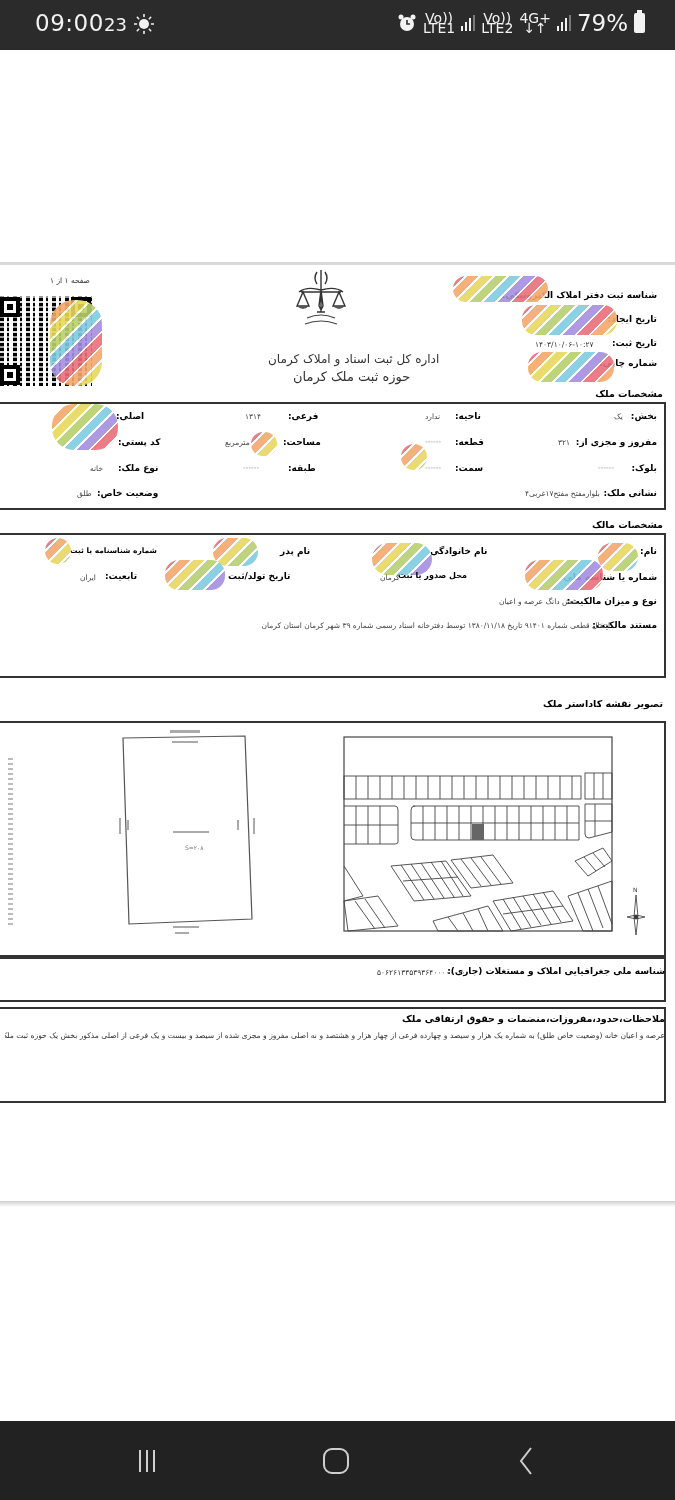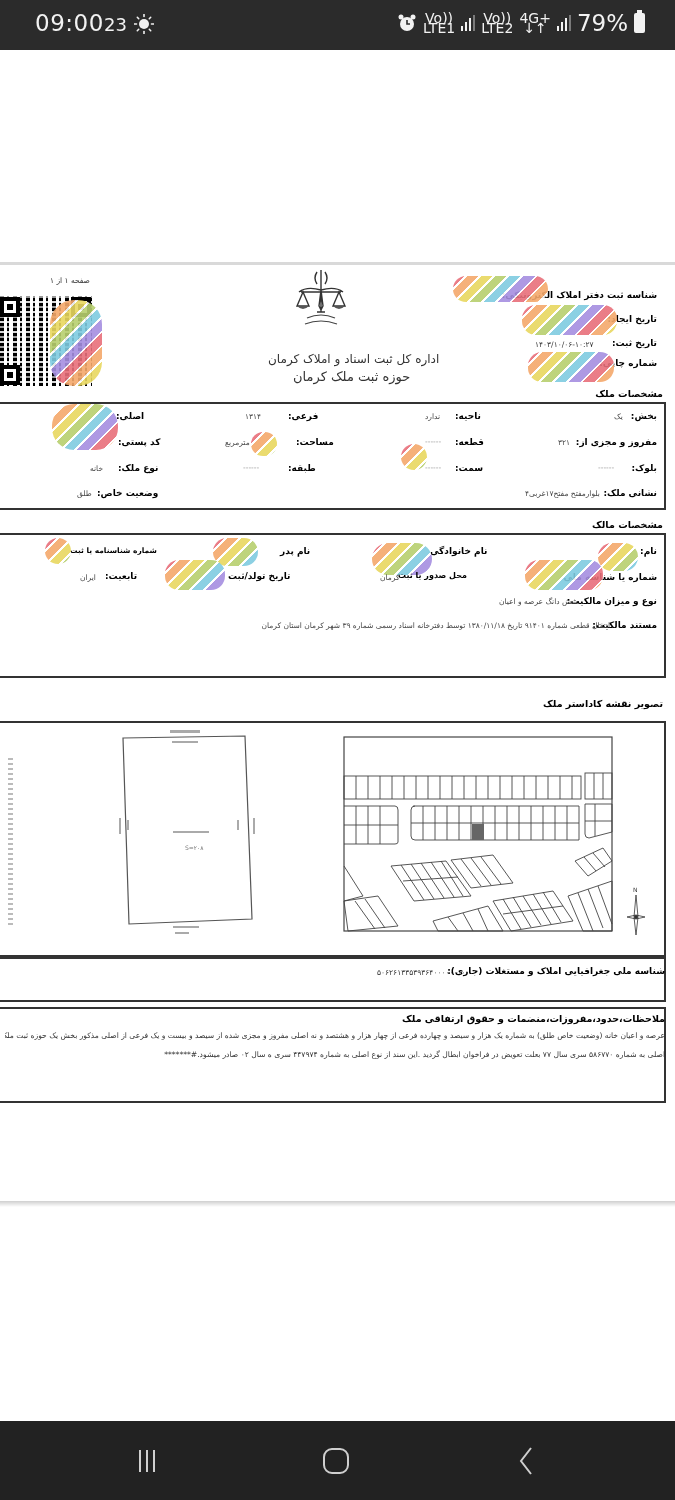--- a/index.html
+++ b/index.html
@@ -143,21 +143,21 @@
 <span class="abs val rtl" style="left:425px;top:412px">ندارد</span>
 <span class="abs lbl rtl" style="left:288px;top:411px">فرعی:</span>
 <span class="abs val" style="left:245px;top:412px">۱۳۱۴</span>
 <span class="abs lbl rtl" style="left:116px;top:411px">اصلی:</span>
 <div class="redact" style="left:52px;top:404px;width:66px;height:46px;border-radius:22px"></div>
 
 <span class="abs lbl rtl" style="right:18px;top:437px">مفروز و مجزی از:</span>
 <span class="abs val" style="left:558px;top:438px">۳۲۱</span>
 <span class="abs lbl rtl" style="left:455px;top:437px">قطعه:</span>
 <span class="abs val" style="left:425px;top:437px;color:#999">------</span>
-<span class="abs lbl rtl" style="left:296px;top:437px">مساحت:</span>
+<span class="abs lbl rtl" style="left:283px;top:437px">مساحت:</span>
 <div class="redact" style="left:251px;top:432px;width:26px;height:24px;border-radius:13px"></div>
 <span class="abs val rtl" style="left:225px;top:438px">مترمربع</span>
 <span class="abs lbl rtl" style="left:118px;top:437px">کد پستی:</span>
 
 <div class="redact" style="left:401px;top:444px;width:26px;height:26px;border-radius:13px"></div>
 
 <span class="abs lbl rtl" style="right:18px;top:463px">بلوک:</span>
 <span class="abs val" style="left:598px;top:463px;color:#999">------</span>
 <span class="abs lbl rtl" style="left:455px;top:463px">سمت:</span>
 <span class="abs val" style="left:425px;top:463px;color:#999">------</span>
@@ -267,21 +267,20 @@
 </svg>
 
 <div class="boxed" style="left:-4px;top:957px;width:670px;height:45px"></div>
 <span class="abs lbl rtl" style="right:10px;top:966px">شناسه ملی جغرافیایی املاک و مستغلات (جاری):</span>
 <span class="abs val" style="left:377px;top:968px;color:#333">۵۰۶۲۶۱۳۳۵۳۹۳۶۴۰۰۰۰۰۰۰۰۰</span>
 
 <div class="boxed" style="left:-4px;top:1007px;width:670px;height:96px"></div>
 <span class="abs lbl rtl" style="right:10px;top:1013px;font-size:9.5px">ملاحظات،حدود،مفروزات،منضمات و حقوق ارتفاقی ملک</span>
 <div class="abs" style="right:10px;top:1026px;width:660px;overflow:hidden">
   <div class="remarks-text">عرصه و اعیان خانه (وضعیت خاص طلق) به شماره یک هزار و سیصد و چهارده فرعی از چهار هزار و هشتصد و نه اصلی مفروز و مجزی شده از سیصد و بیست و یک فرعی از اصلی مذکور بخش یک حوزه ثبت ملک</div>
-  <div class="remarks-text">اصلی به شماره ۵۸۶۷۷۰ سری سال ۷۷ بعلت تعویض در فراخوان ابطال گردید .این سند از نوع اصلی به شماره ۴۴۷۹۷۴ سری ه سال ۰۲ صادر میشود.#*******</div>
 </div>
 
 <div class="page-bottom-shadow"></div>
 
 <div class="nav-bar">
   <div class="nav-btn" style="left:127px">
     <svg width="30" height="30" viewBox="0 0 30 30">
       <path d="M8 4 V26 M15 4 V26 M22 4 V26" stroke="#cfcfcf" stroke-width="2"></path>
     </svg>
   </div>

